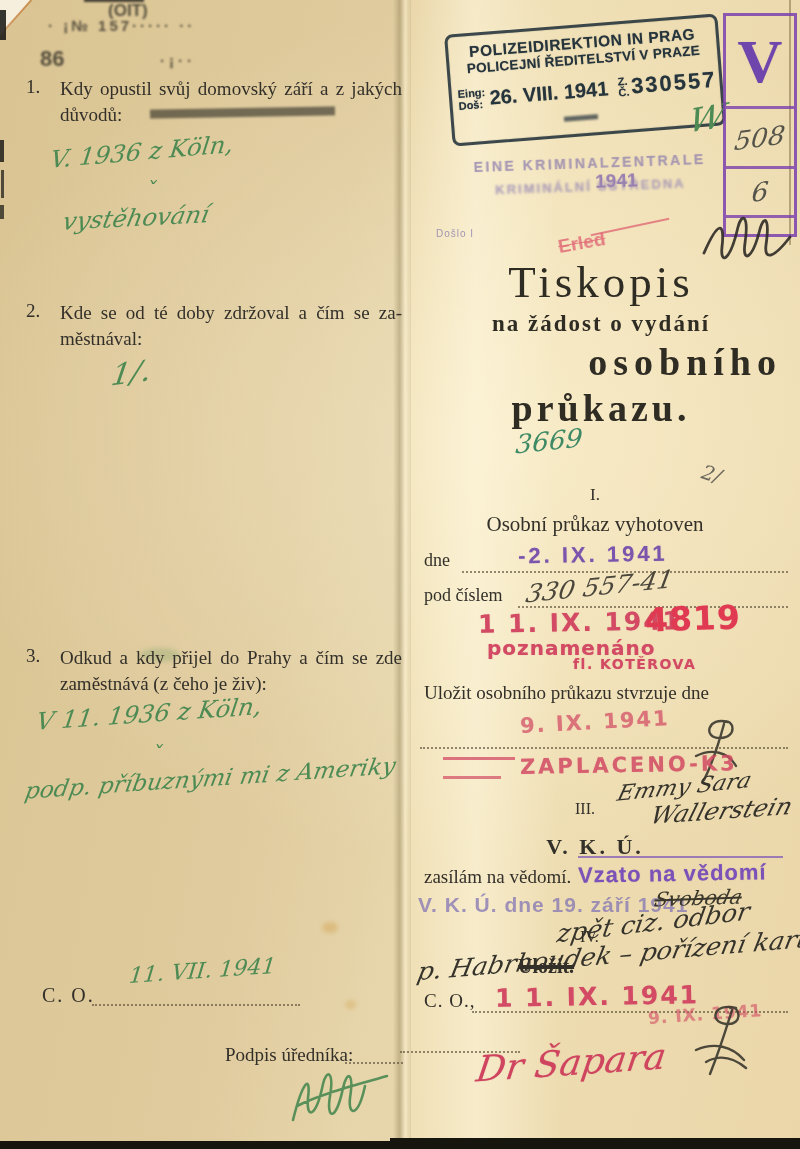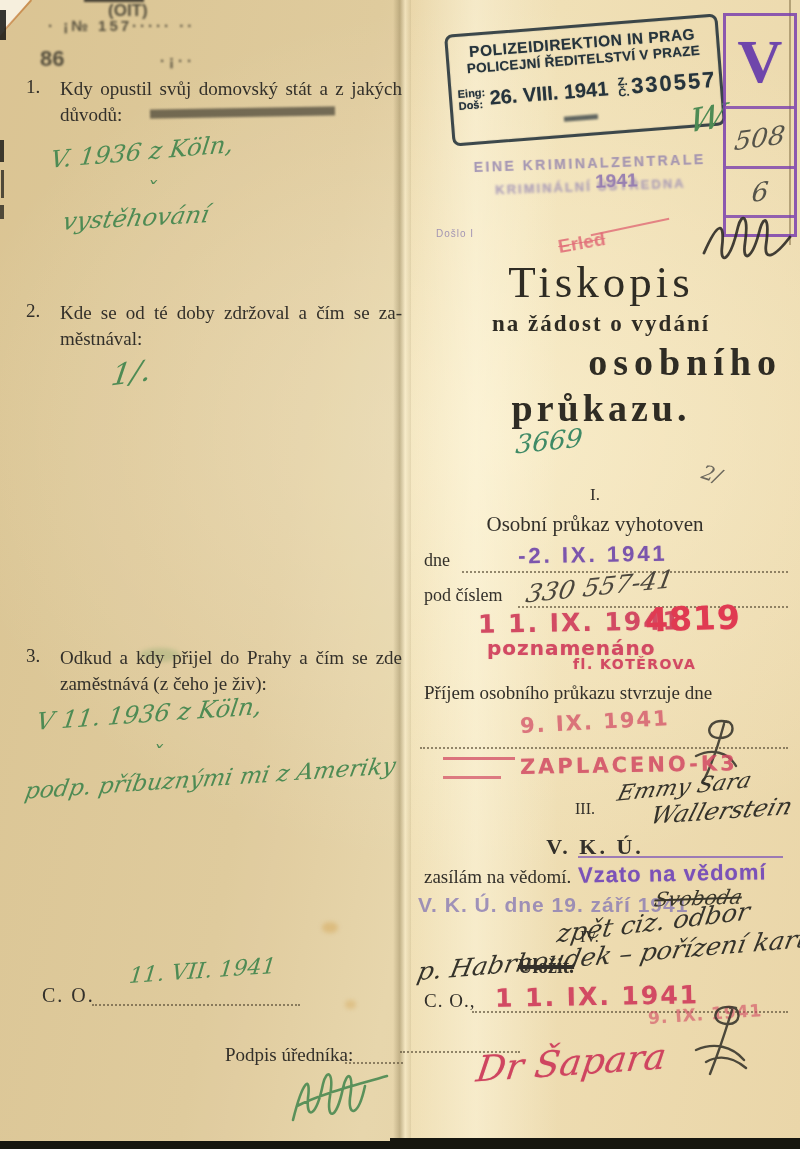--- a/index.html
+++ b/index.html
@@ -48,21 +48,21 @@
   <div class="abs" style="left:390px;bottom:4px;width:410px;height:7px;background:#16160f;"></div>
 
   <div class="abs smudge sans" style="left:84px;top:-4px;width:60px;height:6px;background:rgba(22,22,20,.75);"></div>
   <div class="abs smudge sans" style="left:108px;top:1px;font-size:17px;">(OIT)</div>
   <div class="abs smudge sans" style="left:48px;top:17px;font-size:15px;letter-spacing:3px;">· ¡№ 157····· ··</div>
   <div class="abs smudge sans" style="left:40px;top:46px;font-size:22px;">86</div>
   <div class="abs smudge sans" style="left:160px;top:52px;font-size:15px;letter-spacing:4px;">·¡··</div>
 
   <div class="abs serif" style="left:26px;top:76px;font-size:19px;">1.</div>
   <div class="abs serif" style="left:60px;top:76px;width:342px;font-size:19px;line-height:26px;">
-    <span style="display:block;text-align:justify;text-align-last:justify;">Kdy opustil svůj domovský stát a z jakých</span>
+    <span style="display:block;text-align:justify;text-align-last:justify;">Kdy opustil svůj domovský září a z jakých</span>
     <span>důvodů:</span>
   </div>
   <div class="abs smudge" style="left:150px;top:108px;width:185px;height:9px;background:rgba(25,25,22,.55);transform:rotate(-1deg);"></div>
 
   <span class="abs hand green" style="left:52px;top:138px;font-size:24px;transform:skewX(-12deg) rotate(-5deg);">V. 1936 z Köln,</span>
   <span class="abs hand green" style="left:146px;top:178px;font-size:22px;">ˇ</span>
   <span class="abs hand green" style="left:64px;top:204px;font-size:24px;transform:skewX(-14deg) rotate(-3deg);">vystěhování</span>
 
   <div class="abs serif" style="left:26px;top:300px;font-size:19px;">2.</div>
   <div class="abs serif" style="left:60px;top:300px;width:342px;font-size:19px;line-height:26px;">
@@ -156,21 +156,21 @@
 
   <div class="abs serif" style="left:424px;top:585px;font-size:18px;">pod číslem</div>
   <div class="abs dotline" style="left:518px;top:606px;width:270px;"></div>
   <span class="abs hand" style="left:528px;top:572px;font-size:25px;color:#4b463c;transform:skewX(-16deg) rotate(-6deg);">330 557-41</span>
 
   <span class="abs redink" style="left:478px;top:608px;font-size:25px;letter-spacing:2px;transform:rotate(-1deg);">1 1. IX. 1941</span>
   <span class="abs redink" style="left:645px;top:599px;font-size:33px;letter-spacing:1px;color:#e03a52;transform:rotate(-2deg);">4819</span>
   <span class="abs redink" style="left:487px;top:636px;font-size:20px;letter-spacing:1px;">poznamenáno</span>
   <span class="abs redink" style="left:573px;top:656px;font-size:14px;letter-spacing:1.5px;">fl. KOTĚROVA</span>
 
-  <div class="abs serif" style="left:424px;top:682px;font-size:19px;">Příjem osobního průkazu stvrzuje dne</div>
+  <div class="abs serif" style="left:424px;top:682px;font-size:19px;">Uložit osobního průkazu stvrzuje dne</div>
   <span class="abs redink" style="left:520px;top:710px;font-size:21px;letter-spacing:2px;opacity:.72;transform:rotate(-3deg);">9. IX. 1941</span>
   <svg class="abs" style="left:686px;top:712px;" width="58" height="72" viewBox="0 0 58 72">
     <path d="M42,10 C22,4 16,26 34,26 C52,26 48,6 38,10 M38,12 C32,34 26,52 18,68 M10,44 C26,36 42,40 50,54" stroke="#3a372d" stroke-width="2.4" fill="none" stroke-linecap="round" opacity=".9"></path>
   </svg>
   <div class="abs dotline" style="left:420px;top:747px;width:368px;"></div>
 
   <div class="abs" style="left:443px;top:757px;width:72px;height:3px;background:rgba(210,74,99,.75);"></div>
   <div class="abs" style="left:443px;top:776px;width:58px;height:3px;background:rgba(210,74,99,.7);"></div>
   <span class="abs redink" style="left:520px;top:753px;font-size:21px;letter-spacing:3px;transform:rotate(-1deg);opacity:.85;">ZAPLACENO-K3</span>
 

